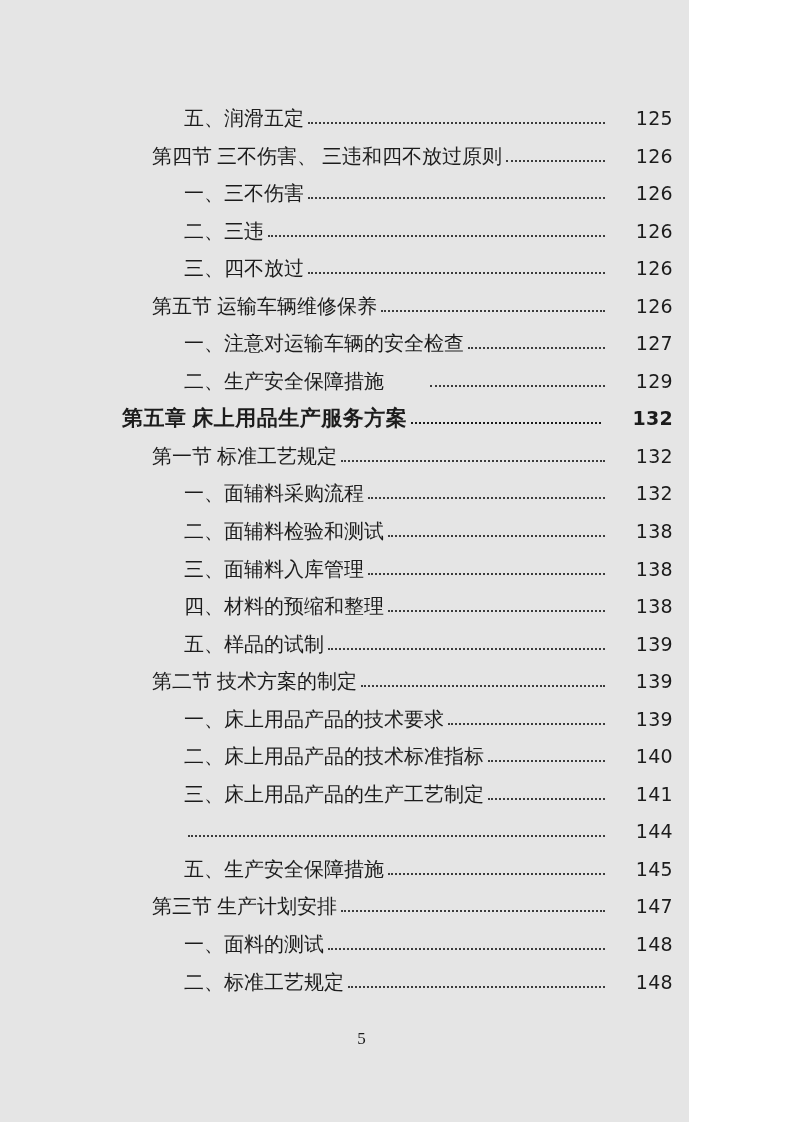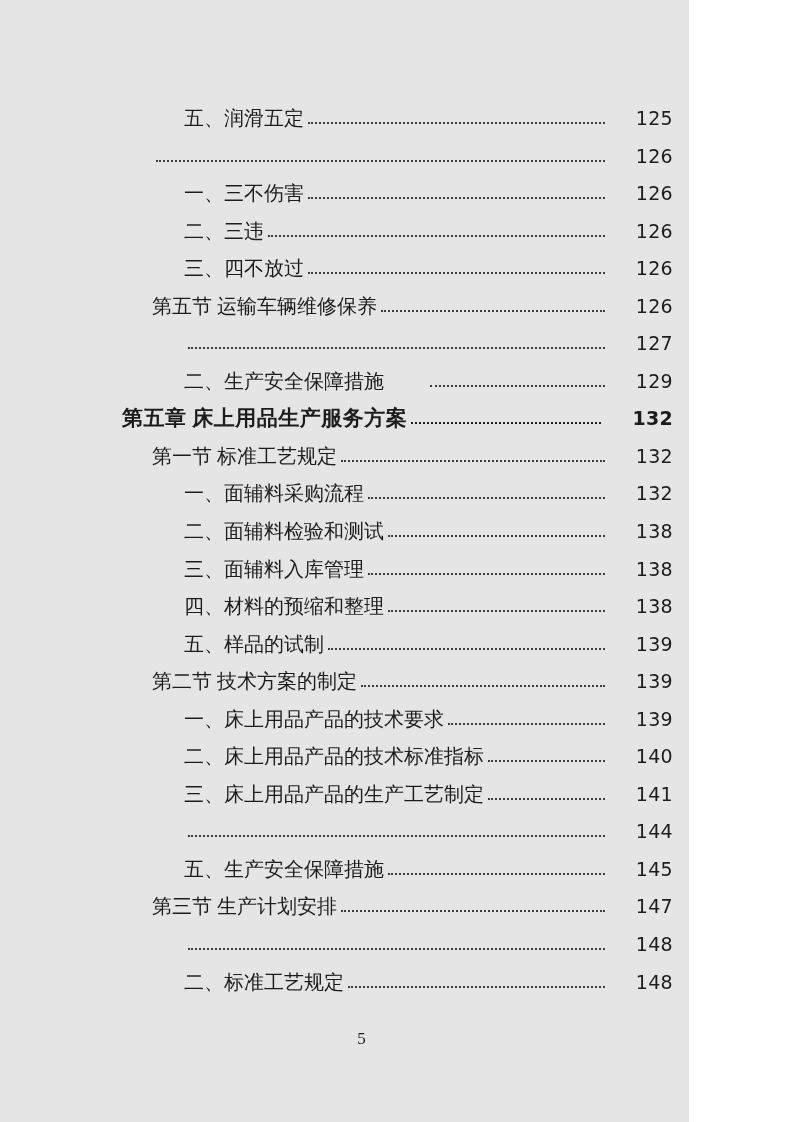--- a/index.html
+++ b/index.html
@@ -68,20 +68,21 @@
 
 <div class="page">
 
   <div class="toc">
       <div class="toc-row sub">
       <span class="toc-title">五、润滑五定</span>
       <span class="leader"></span>
       <span class="toc-page">125</span>
     </div>
       <div class="toc-row section">
+      <span class="toc-title">第四节 三不伤害、 三违和四不放过原则</span>
       <span class="leader"></span>
       <span class="toc-page">126</span>
     </div>
       <div class="toc-row sub">
       <span class="toc-title">一、三不伤害</span>
       <span class="leader"></span>
       <span class="toc-page">126</span>
     </div>
       <div class="toc-row sub">
       <span class="toc-title">二、三违</span>
@@ -92,20 +93,21 @@
       <span class="toc-title">三、四不放过</span>
       <span class="leader"></span>
       <span class="toc-page">126</span>
     </div>
       <div class="toc-row section">
       <span class="toc-title">第五节 运输车辆维修保养</span>
       <span class="leader"></span>
       <span class="toc-page">126</span>
     </div>
       <div class="toc-row sub">
+      <span class="toc-title">一、注意对运输车辆的安全检查</span>
       <span class="leader"></span>
       <span class="toc-page">127</span>
     </div>
       <div class="toc-row sub gap">
       <span class="toc-title">二、生产安全保障措施</span>
       <span class="leader"></span>
       <span class="toc-page">129</span>
     </div>
       <div class="toc-row chapter">
       <span class="toc-title">第五章 床上用品生产服务方案</span>
@@ -170,20 +172,21 @@
       <span class="toc-title">五、生产安全保障措施</span>
       <span class="leader"></span>
       <span class="toc-page">145</span>
     </div>
       <div class="toc-row section">
       <span class="toc-title">第三节 生产计划安排</span>
       <span class="leader"></span>
       <span class="toc-page">147</span>
     </div>
       <div class="toc-row sub">
+      <span class="toc-title">一、面料的测试</span>
       <span class="leader"></span>
       <span class="toc-page">148</span>
     </div>
       <div class="toc-row sub">
       <span class="toc-title">二、标准工艺规定</span>
       <span class="leader"></span>
       <span class="toc-page">148</span>
     </div>
     </div>
 

